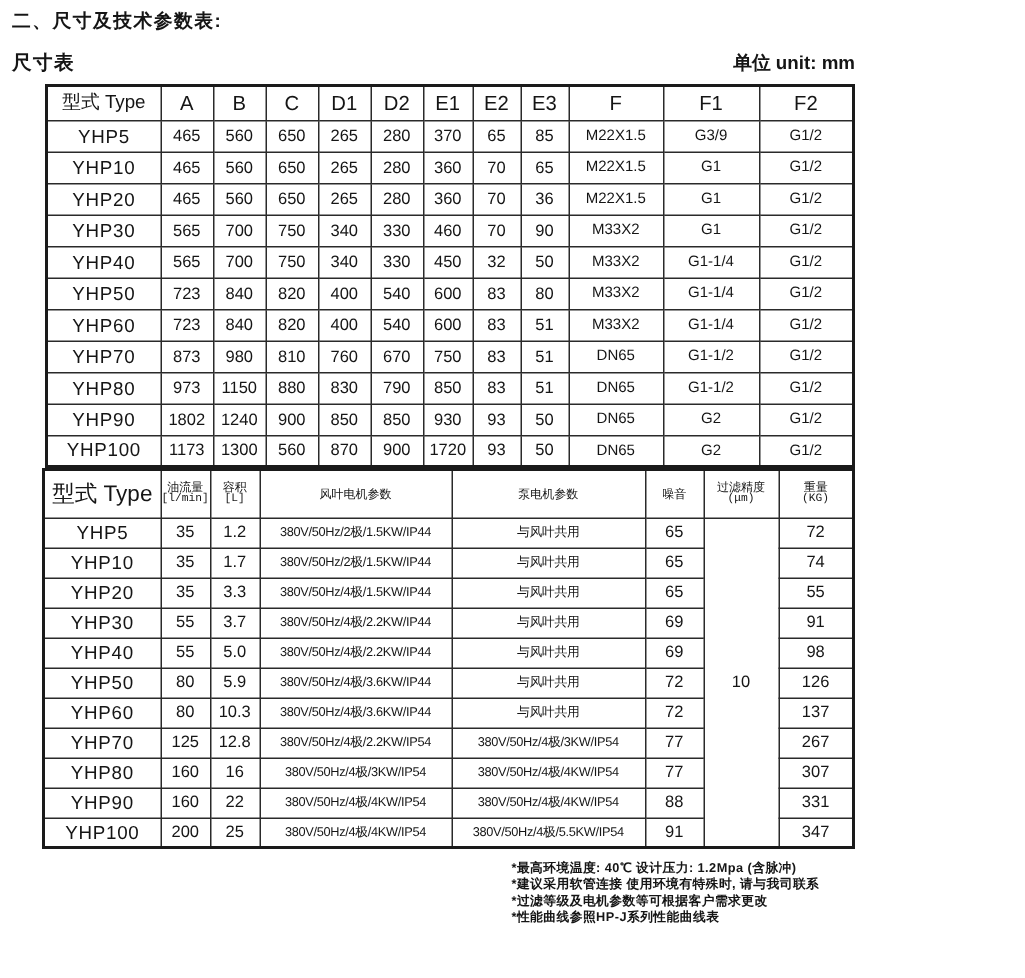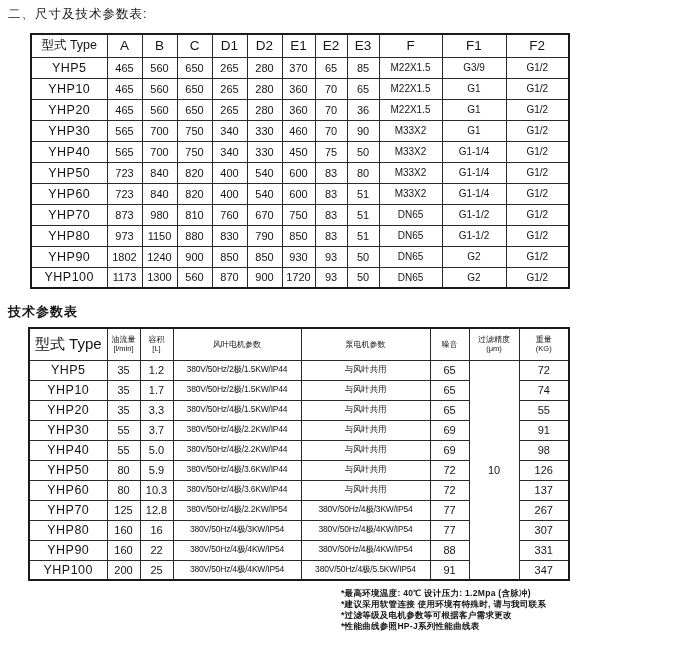--- a/index.html
+++ b/index.html
@@ -7,21 +7,21 @@
   body {
     width: 683px; height: 652px;
     background: #ffffff;
     color: #151515;
     font-family: "Liberation Sans", sans-serif;
     overflow: hidden;
   }
   .page { padding: 6px 0 0 8px; width: 683px; }
 
   .main-title {
-    font-size: 12.5px; font-weight: normal; letter-spacing: 1px;
+    font-size: 12.5px; font-weight: bold; letter-spacing: 1px;
     margin-bottom: 10px;
   }
 
   .table-caption-row {
     width: 562px; display: flex; justify-content: space-between;
     align-items: flex-end; margin-bottom: 5px;
   }
   .section-title { font-size: 13px; font-weight: bold; letter-spacing: 1px; }
   .unit-label { font-size: 12.5px; font-weight: bold; }
 
@@ -42,40 +42,44 @@
   
   .tech-section-title { margin: 14px 0 6px 0; }
   .tech-table { width: 540px; margin-left: 20px; border: 2px solid #1a1a1a; }
   .tech-table th, .tech-table td {
     border: 1px solid #2a2a2a; text-align: center; vertical-align: middle;
     padding: 0; height: 20px; overflow: hidden; white-space: nowrap;
   }
   .tech-table thead th { height: 32px; font-weight: normal; }
   .tech-table thead th:first-child { font-size: 15px; }
   .small-head { font-size: 8px; line-height: 9px; }
-  .small-head .u { font-size: 7.5px; }
+  .small-head .u { font-size: 7.5px; font-family: Liberation Mono, monospace; }
   .tech-table td { font-size: 11px; }
   .tech-table td:first-child { font-size: 12.5px; letter-spacing: 0.5px; }
   .tech-table td:nth-child(4), .tech-table td:nth-child(5) { font-size: 8.5px; letter-spacing: -0.2px; }
   .tech-table td.filter-cell { font-size: 11px; letter-spacing: 0; }
 
   
   .footnotes {
     width: 350px; margin-left: 333px; margin-top: 7px;
     font-size: 8.5px; font-weight: bold; line-height: 11px;
     letter-spacing: 0.3px; white-space: nowrap;
   }
 </style>
 </head>
 <body>
 
 <div class="page">
 
   <div class="main-title">二、尺寸及技术参数表:</div>
 
+  <div class="table-caption-row">
+    <span class="section-title">尺寸表</span>
+    <span class="unit-label">单位 unit: mm</span>
+  </div>
 
   <table class="dim-table">
     <colgroup>
       <col style="width:76px">
         <col style="width:35px">
         <col style="width:35px">
         <col style="width:35px">
       <col style="width:35px">
         <col style="width:35px">
         <col style="width:33px">
@@ -159,21 +163,21 @@
           <td>G1/2</td>
         </tr>
         <tr>
           <td>YHP40</td>
           <td>565</td>
           <td>700</td>
           <td>750</td>
           <td>340</td>
           <td>330</td>
           <td>450</td>
-          <td>75</td>
+          <td>32</td>
           <td>50</td>
           <td>M33X2</td>
           <td>G1-1/4</td>
           <td>G1/2</td>
         </tr>
         <tr>
           <td>YHP50</td>
           <td>723</td>
           <td>840</td>
           <td>820</td>
@@ -252,21 +256,20 @@
           <td>1720</td>
           <td>93</td>
           <td>50</td>
           <td>DN65</td>
           <td>G2</td>
           <td>G1/2</td>
         </tr>
       </tbody>
   </table>
 
-  <div class="section-title tech-section-title">技术参数表</div>
 
   <table class="tech-table">
     <colgroup>
       <col style="width:78px">
         <col style="width:33px">
         <col style="width:33px">
         <col style="width:128px">
       <col style="width:129px">
         <col style="width:39px">
         <col style="width:50px">

